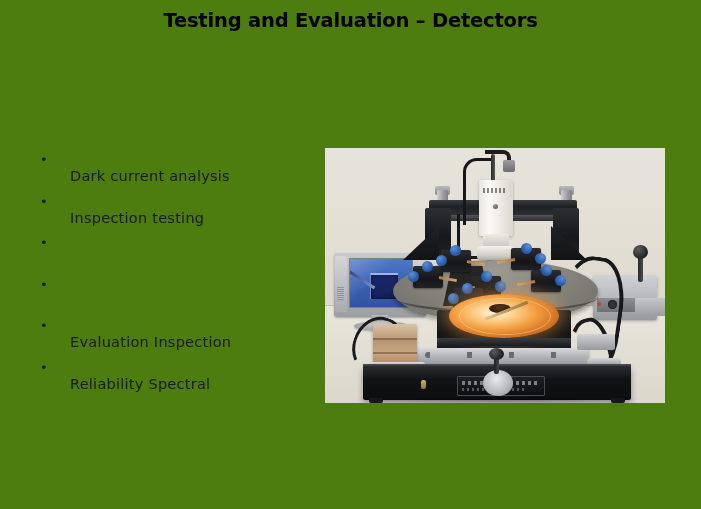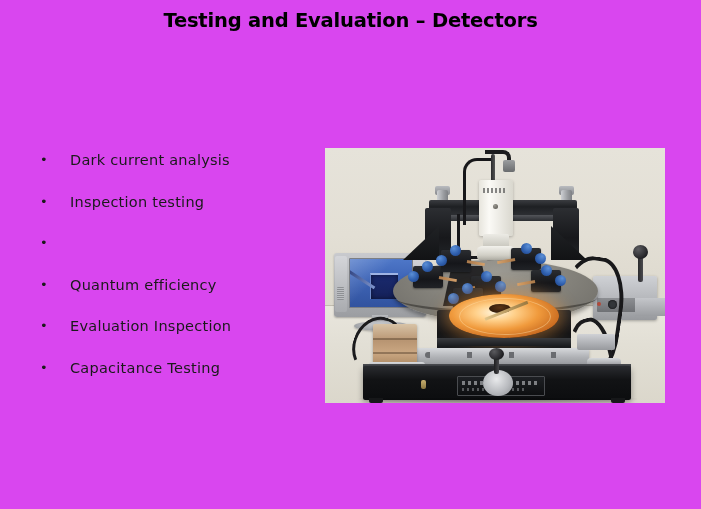--- a/index.html
+++ b/index.html
@@ -12,21 +12,21 @@
     height: 509px;
     position: relative;
     overflow: hidden;
     font-family: "DejaVu Sans", sans-serif;
     -webkit-font-smoothing: antialiased;
   }
 
   .slide {
     position: absolute;
     inset: 0;
-    background: #d946ef;
+    background: #4d7c0f;
     text-decoration: underline;
   }
 
   
   .slide-title {
     position: absolute;
     top: 9px;
     left: 0;
     width: 701px;
     text-align: center;
@@ -74,21 +74,21 @@
     position: absolute;
     left: 2px;
     top: 0;
     font-size: 13px;
     line-height: 24px;
     color: #1a1a1a;
   }
   .bullet-text {
     position: absolute;
     left: 32px;
-    top: 0;
+    top: 16px;
     line-height: 24px;
     letter-spacing: 0.25px;
   }
 
   
   .photo-frame {
     position: absolute;
     left: 325px;
     top: 148px;
     width: 340px;
@@ -598,29 +598,28 @@
     </li>
     <li class="bullet-item">
       <span class="bullet-marker">•</span>
       <span class="bullet-text">Inspection testing</span>
     </li>
     <li class="bullet-item">
       <span class="bullet-marker">•</span>
     </li>
     <li class="bullet-item">
       <span class="bullet-marker">•</span>
-      <span class="bullet-text">Quantum efficiency</span>
     </li>
     <li class="bullet-item">
       <span class="bullet-marker">•</span>
       <span class="bullet-text">Evaluation Inspection</span>
     </li>
     <li class="bullet-item">
       <span class="bullet-marker">•</span>
-      <span class="bullet-text">Capacitance Testing</span>
+      <span class="bullet-text">Reliability Spectral</span>
     </li>
   </ul>
 
   <div class="photo-frame" title="Semiconductor wafer probe station with microscope, illuminated wafer chuck, blue probe manipulators, and a silver monitor displaying a blue microscope image">
     <div class="photo-inner">
 
       <div class="wall"></div>
       <div class="bench"></div>
       <div class="bench-edge"></div>
 

